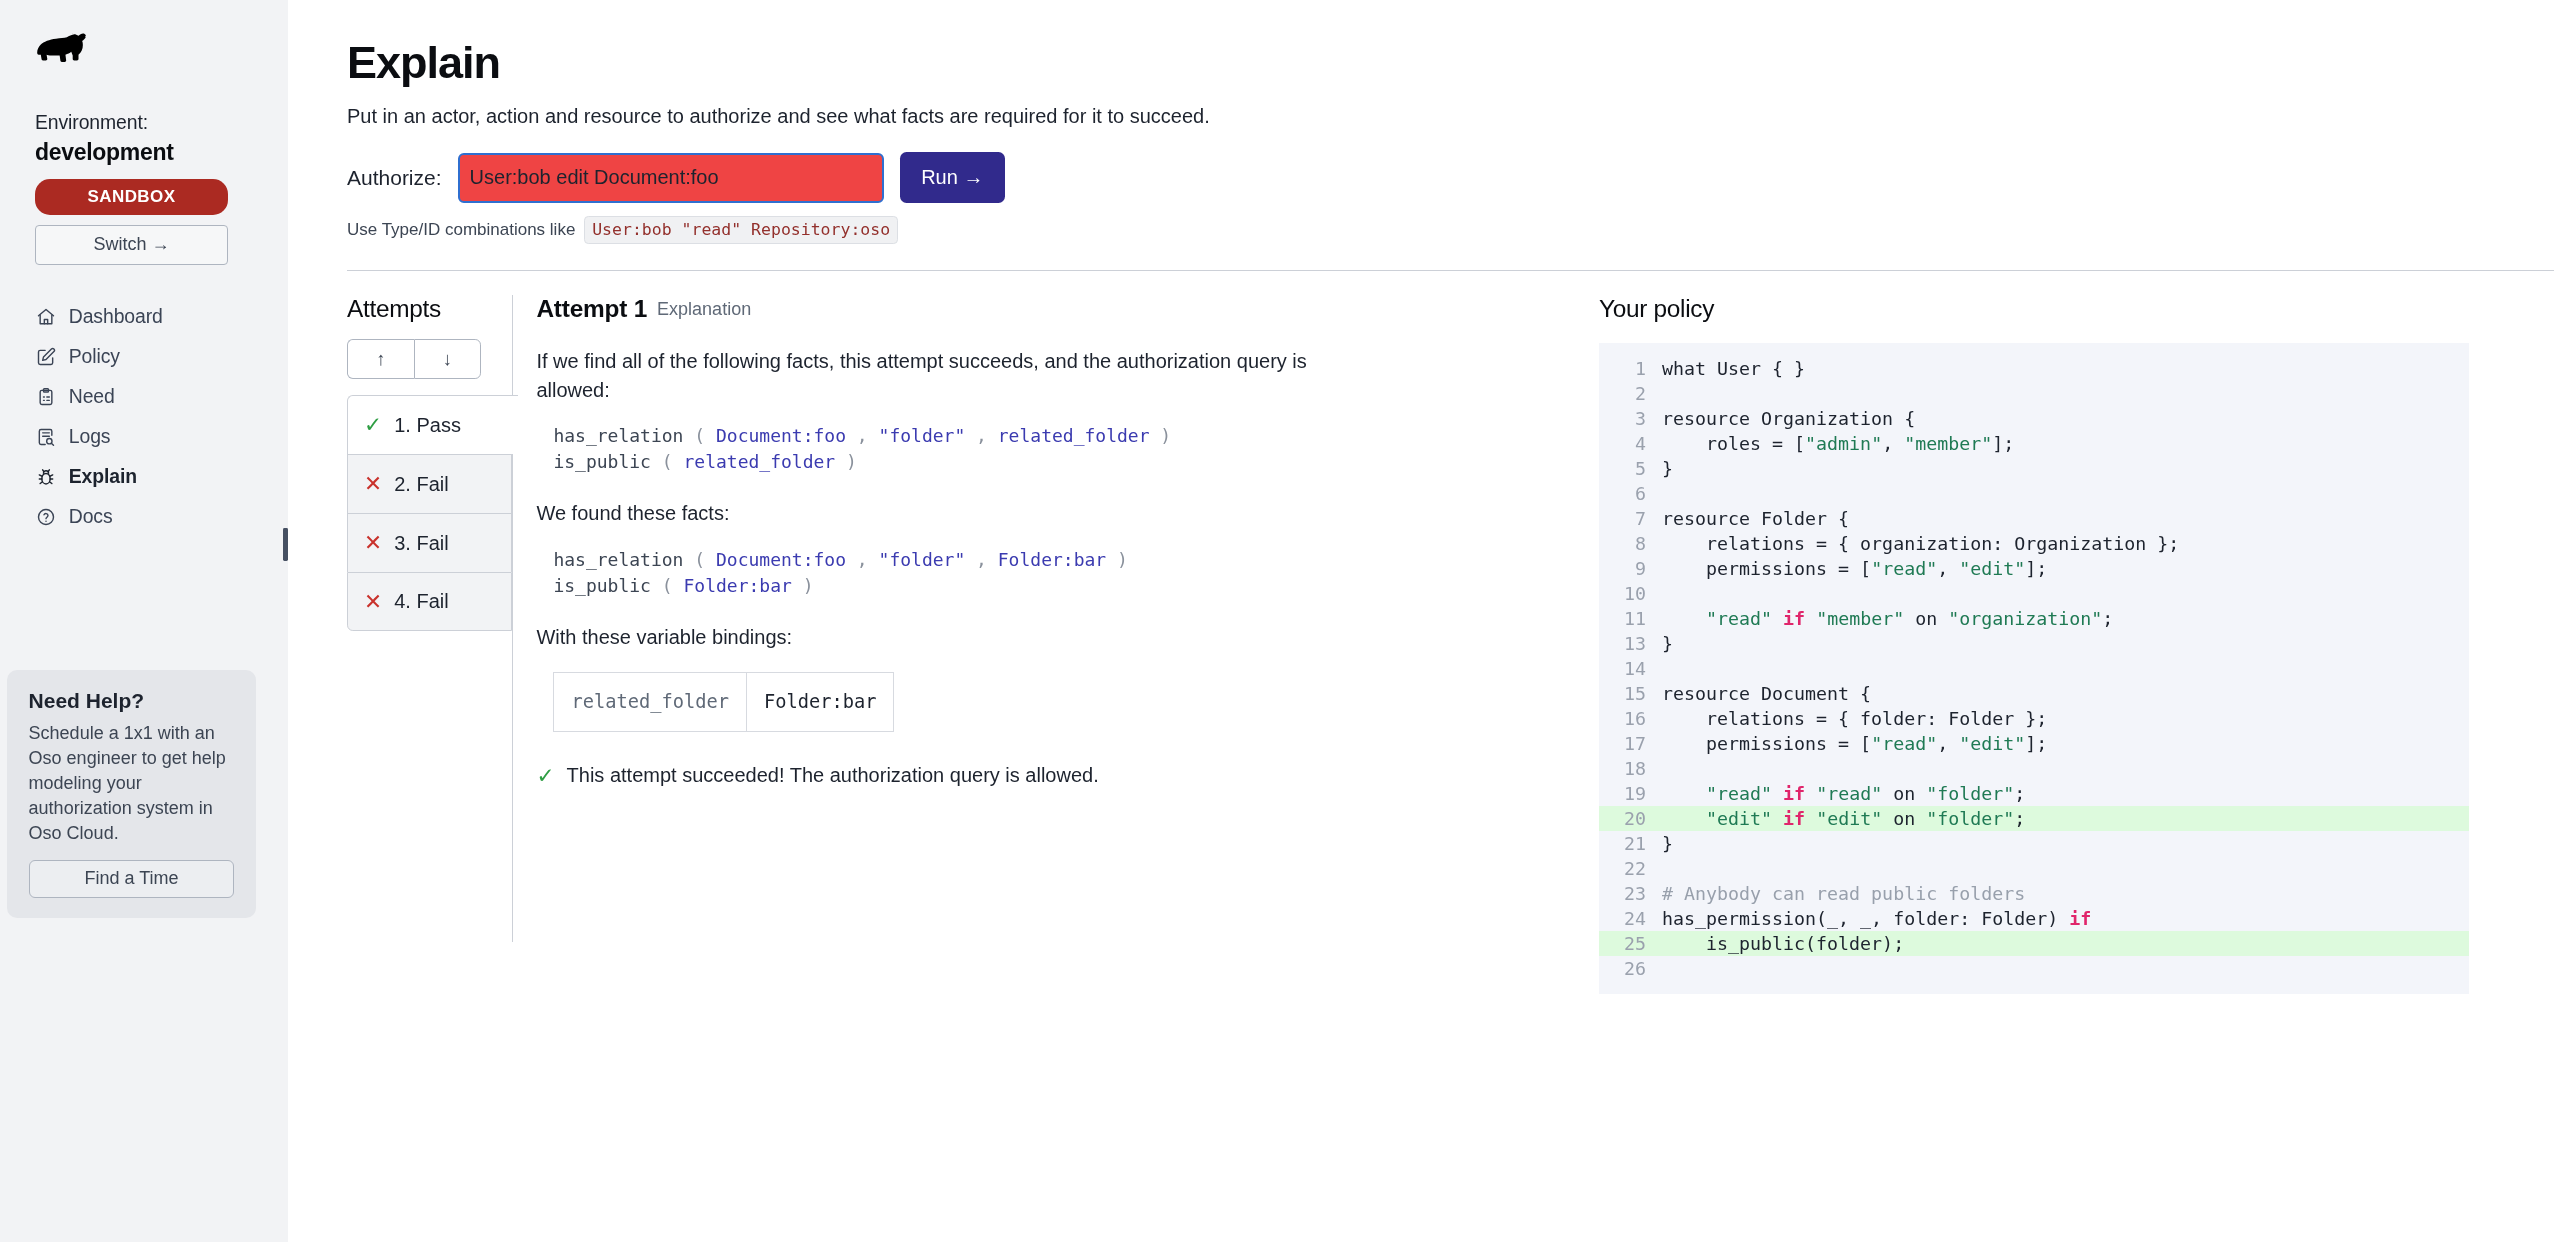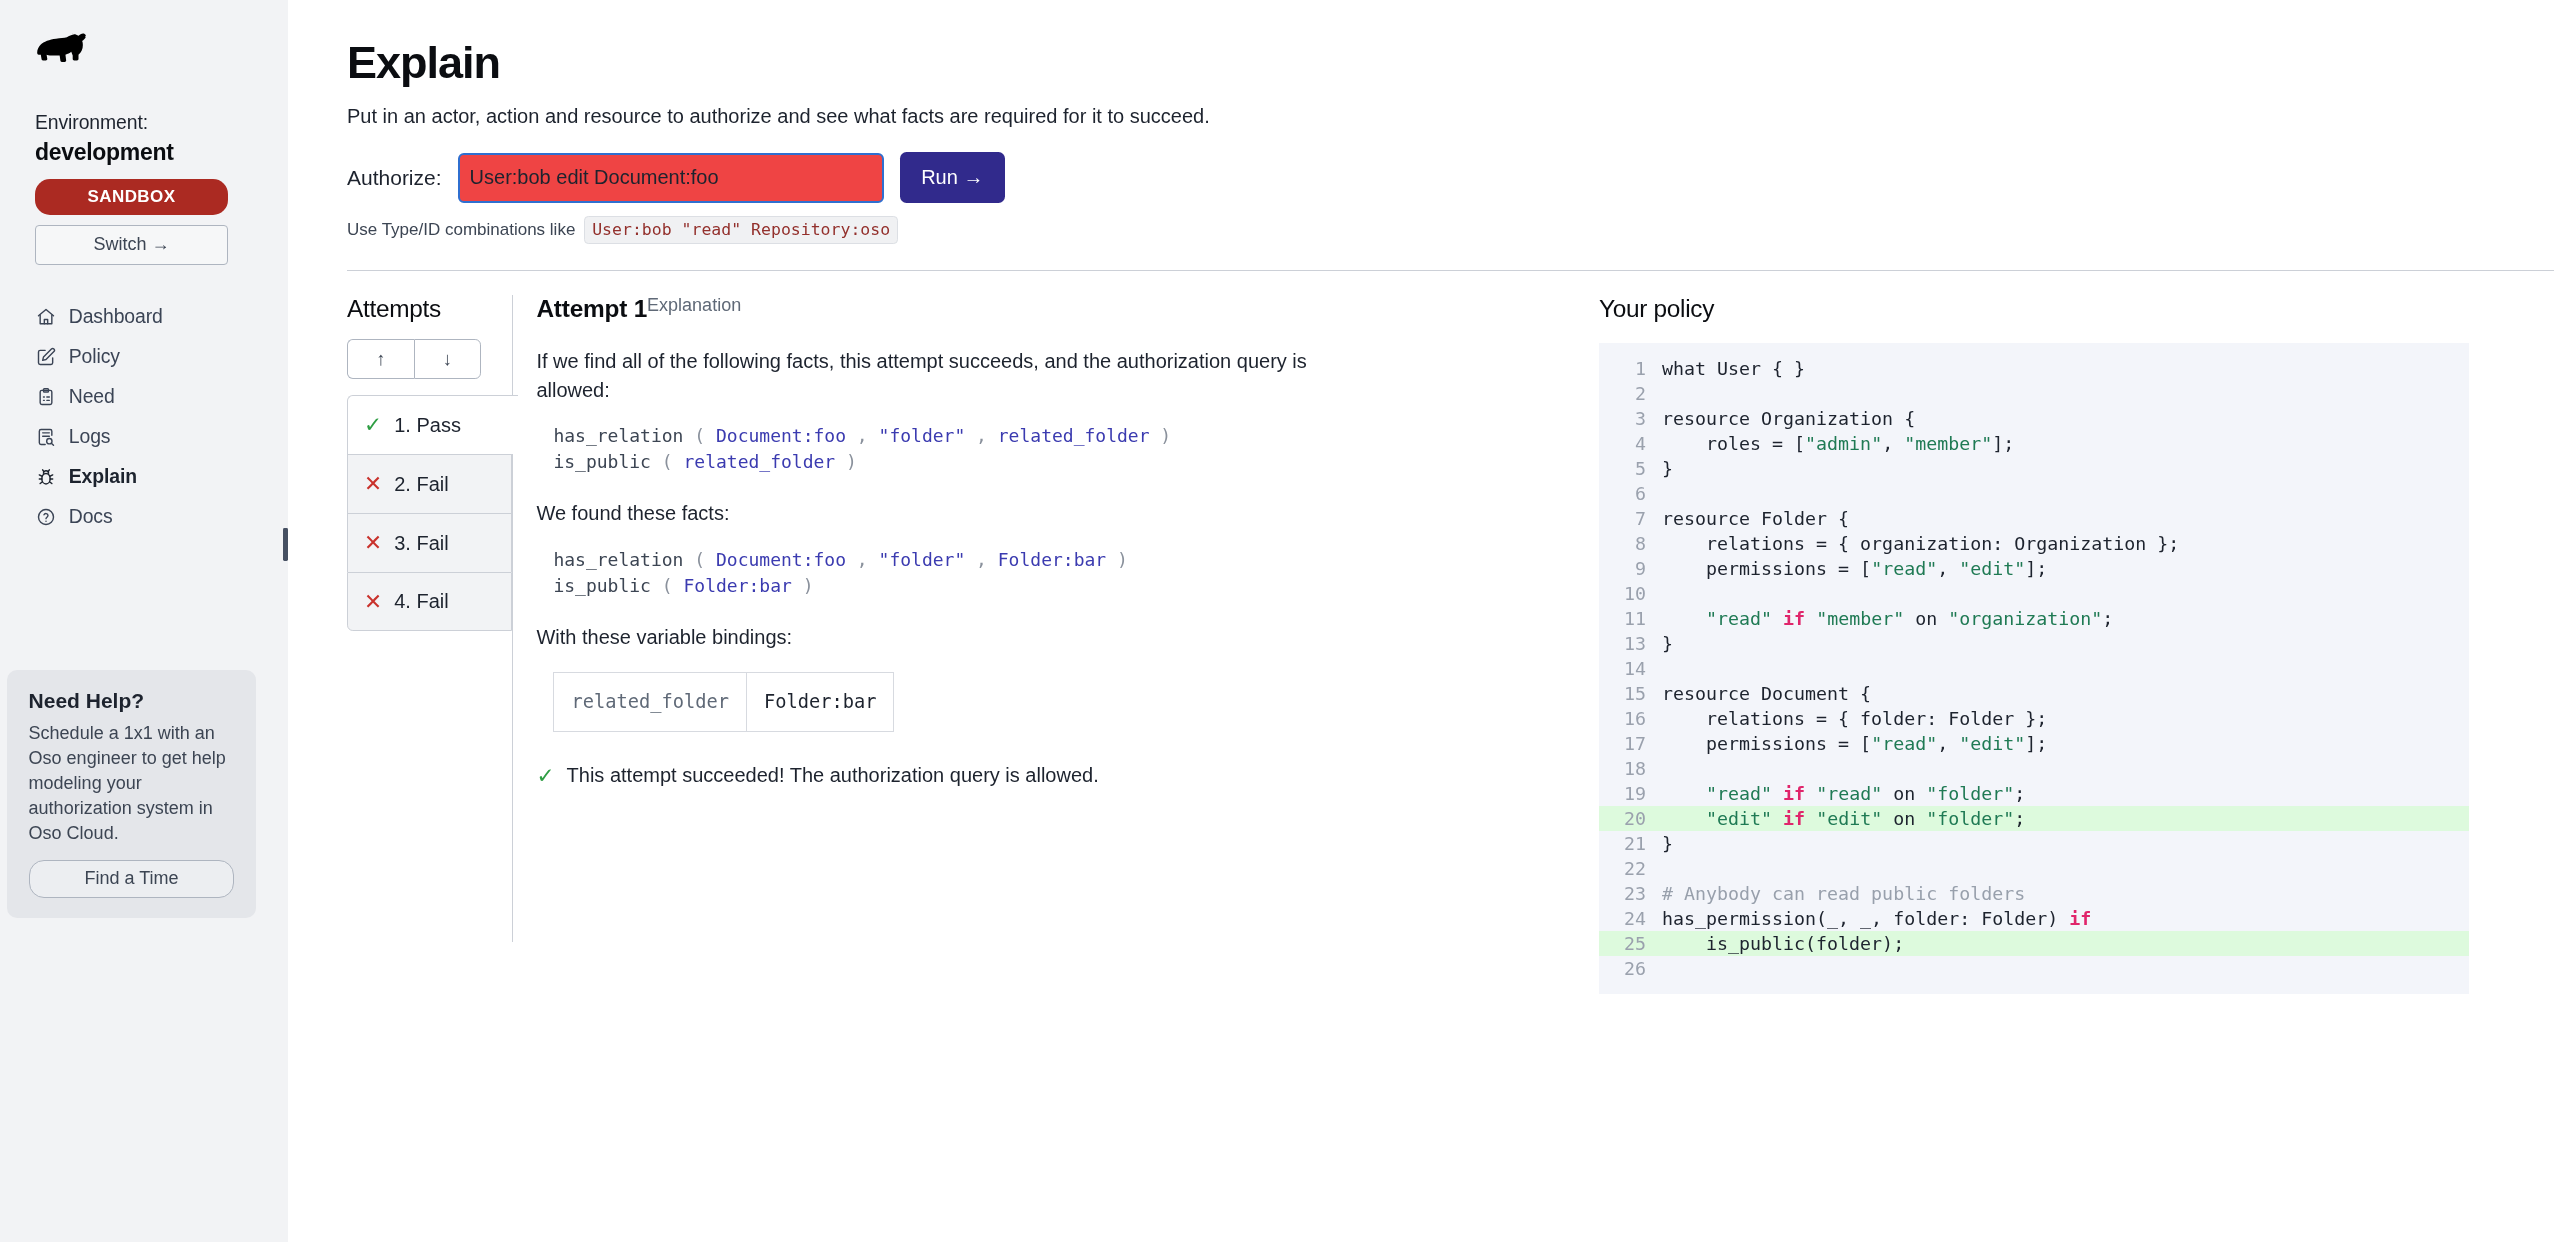--- a/index.html
+++ b/index.html
@@ -59,21 +59,21 @@
   .help-card {
     position: absolute; left: 7px; top: 670px;
     width: 249px;
     background: #e4e6ea; border-radius: 10px;
     padding: 18.7px 21.6px 20px 21.6px;
   }
   .help-title { font-size: 21px; font-weight: bold; color: #1d232e; }
   .help-text { font-size: 18px; line-height: 1.38; color: #3c4553; margin-top: 8.6px; }
   .help-btn {
     margin-top: 14.4px; width: 100%;
-    border: 0.7px solid #aeb5c0; border-radius: 15px;
+    border: 0.7px solid #aeb5c0; border-radius: 6px;
     background: #eceef1; color: #3c4553;
     font-size: 18px; text-align: center; padding: 7.2px 0 8px 0;
   }
 
   
   .main { flex: 1 1 auto; position: relative; background:#fff; padding: 0 0 0 59px; }
   .page-title { font-size: 45px; font-weight: bold; letter-spacing: -1px; margin-top: 37px; color:#0b0d11; }
   .page-sub { font-size: 20px; color: #1d232e; margin-top: 16px; }
 
   .authorize-row { display: flex; align-items: center; gap: 16px; margin-top: 24.4px; }
@@ -131,21 +131,21 @@
   .attempt-item.selected { background:#ffffff; border-right: none; width: 171px; position:relative; z-index:3;}
   .mark { font-size: 21.6px; line-height: 1; width: 18.7px; display:inline-block; }
   .mark.pass { color: #2f9e44; }
   .mark.fail { color: #c9322c; }
 
   .attempt-divider {
     position: absolute; left: 0; top: 0;
     width: 0.7px; background: #ccd0d7;
   }
 
-  .attempt-header { display: flex; align-items: flex-start; }
+  .attempt-header { display: flex; align-items: center; gap: 10px; }
   .attempt-title { font-size: 24.4px; font-weight: bold; color: #0b0d11; letter-spacing:-0.2px;}
   .attempt-kicker { font-size: 18px; color: #5f6977; }
 
   .para { font-size: 20px; line-height: 1.42; color: #1d232e; margin-top: 24.4px; max-width: 812px; }
   .code-block {
     font-family: "DejaVu Sans Mono", monospace;
     font-size: 18px; line-height: 1.45; color: #3c4553;
     margin-top: 18.7px; padding-left: 17px; white-space: pre;
   }
   .tok-val { color: #3b3bb0; }

